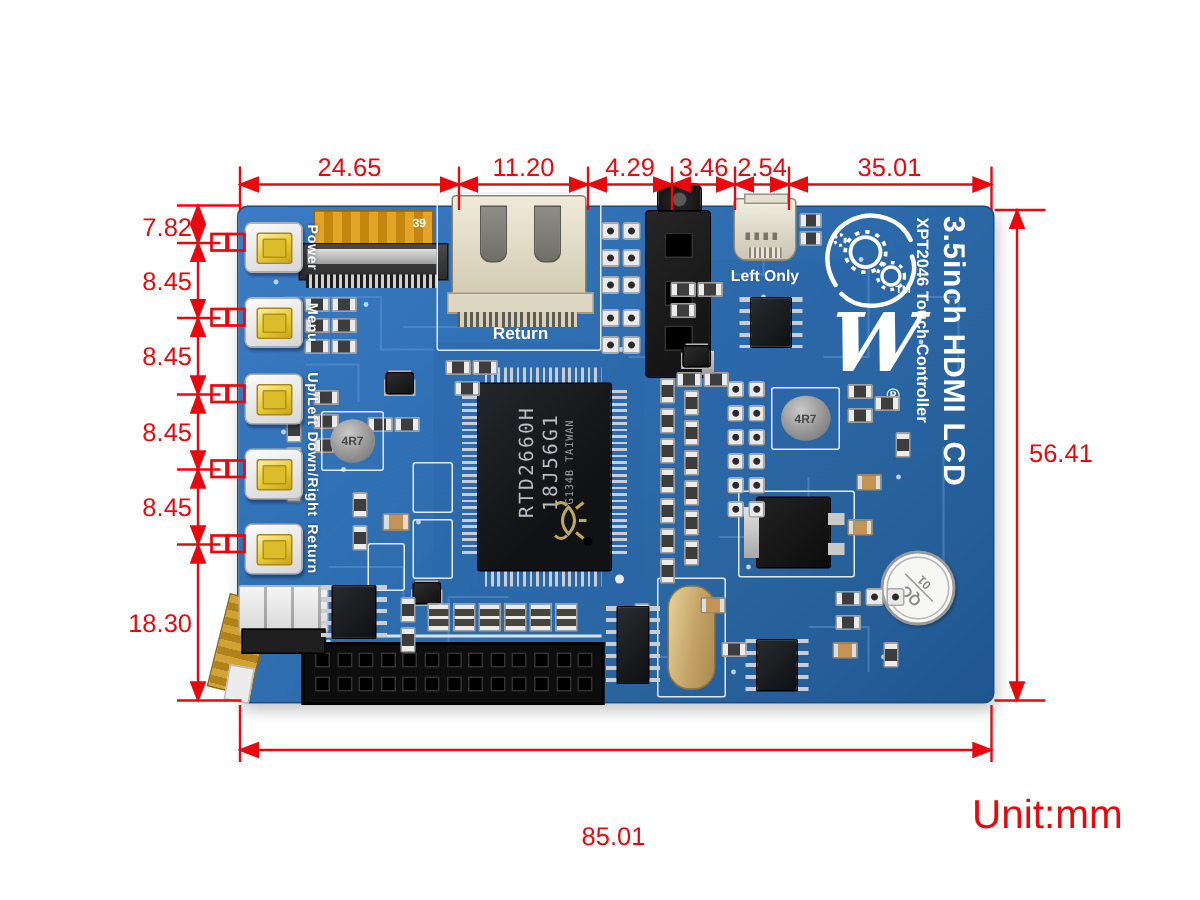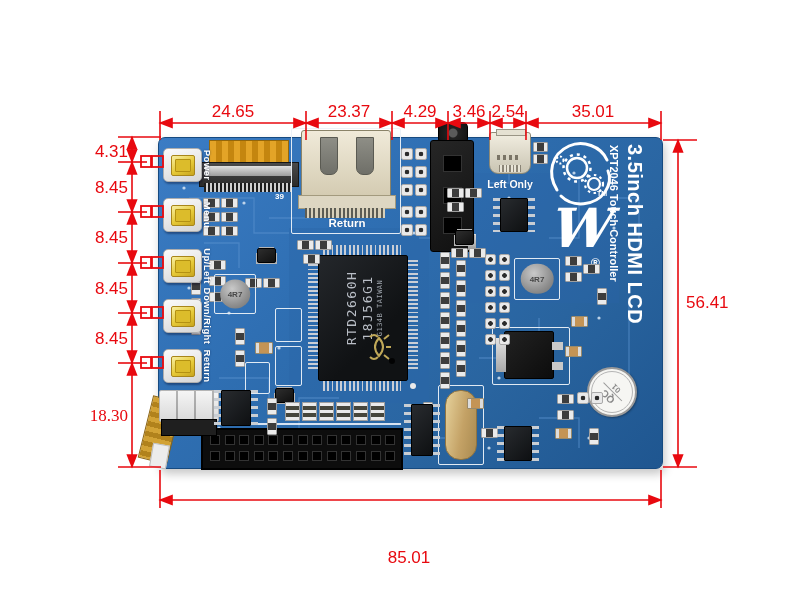--- a/index.html
+++ b/index.html
@@ -118,21 +118,21 @@
           <circle cx="210" cy="310" r="1.6"></circle>
             <circle cx="330" cy="310" r="1.6"></circle>
             <circle cx="430" cy="300" r="1.6"></circle>
           <circle cx="470" cy="260" r="1.6"></circle>
         </g>
       </svg>
     </div>
 
     <div class="abs" style="left:50px;top:2px;width:78px;height:23px;border:1px solid #93660a;
                 background:repeating-linear-gradient(90deg,#e3a427 0 6px,#c4860f 6px 12px);">
-      <span style="position:absolute;right:4px;top:3px;font-size:8px;font-weight:bold;color:#fff;margin-top:48px;">39</span>
+      <span style="position:absolute;right:4px;top:3px;font-size:8px;font-weight:bold;color:#fff;">39</span>
     </div>
     <div class="abs" style="left:40px;top:24px;width:98px;height:23px;background:linear-gradient(#4a4a4a,#2b2b2b);border:1px solid #151515;"></div>
     <div class="abs" style="left:46px;top:28px;width:86px;height:10px;background:linear-gradient(#e0e0e0,#9c9c9c);"></div>
     <div class="abs" style="left:45px;top:45px;width:88px;height:9px;background:repeating-linear-gradient(90deg,#1c1c1c 0 2px,#cfcfcf 2px 4px);"></div>
 
     <div class="abs wbox" style="left:132px;top:-10px;width:108px;height:104px;"></div>
     <div class="abs" style="left:142px;top:-8px;width:88px;height:76px;border:1px solid #8a8368;border-radius:3px;
                 background:linear-gradient(#f0ead9,#cfc6ab);">
       <div class="abs" style="left:18px;top:6px;width:16px;height:36px;background:linear-gradient(#8e8e86,#6f6f68);border:1px solid #5a5a52;border-radius:0 0 7px 7px;"></div>
       <div class="abs" style="left:54px;top:6px;width:16px;height:36px;background:linear-gradient(#8e8e86,#6f6f68);border:1px solid #5a5a52;border-radius:0 0 7px 7px;"></div>
@@ -456,26 +456,27 @@
       <rect x="141" y="257" width="10" height="11"></rect>
         <rect x="152" y="257" width="11" height="11"></rect>
       <rect x="141" y="307" width="10" height="11"></rect>
         <rect x="152" y="307" width="11" height="11"></rect>
       <rect x="141" y="357" width="10" height="11"></rect>
         <rect x="152" y="357" width="11" height="11"></rect>
     </g>
   </svg>
 
   <div class="dlab c" style="left:203px;top:102px;width:60px;">24.65</div>
-  <div class="dlab c" style="left:319px;top:102px;width:60px;">23.37</div>
+  <div class="dlab c" style="left:319px;top:102px;width:60px;">11.20</div>
   <div class="dlab c" style="left:390px;top:102px;width:60px;">4.29</div>
   <div class="dlab c" style="left:447px;top:102px;width:44px;">3.46</div>
   <div class="dlab c" style="left:486px;top:102px;width:44px;">2.54</div>
   <div class="dlab c" style="left:563px;top:102px;width:60px;">35.01</div>
-  <div class="dlab r" style="left:82px;top:142px;width:46px;">4.31</div>
+  <div class="dlab r" style="left:82px;top:142px;width:46px;">7.82</div>
   <div class="dlab r" style="left:82px;top:178px;width:46px;">8.45</div>
   <div class="dlab r" style="left:82px;top:228px;width:46px;">8.45</div>
   <div class="dlab r" style="left:82px;top:279px;width:46px;">8.45</div>
   <div class="dlab r" style="left:82px;top:329px;width:46px;">8.45</div>
-  <div class="dlab r" style="left:78px;top:406px;width:50px;font-family:Liberation Serif, serif;">18.30</div>
+  <div class="dlab r" style="left:78px;top:406px;width:50px;">18.30</div>
   <div class="dlab" style="left:686px;top:293px;">56.41</div>
   <div class="dlab c" style="left:378px;top:504px;width:62px;margin-top:44px;">85.01</div>
+  <div class="unit">Unit:mm</div>
 </div>
 
 </body></html>

